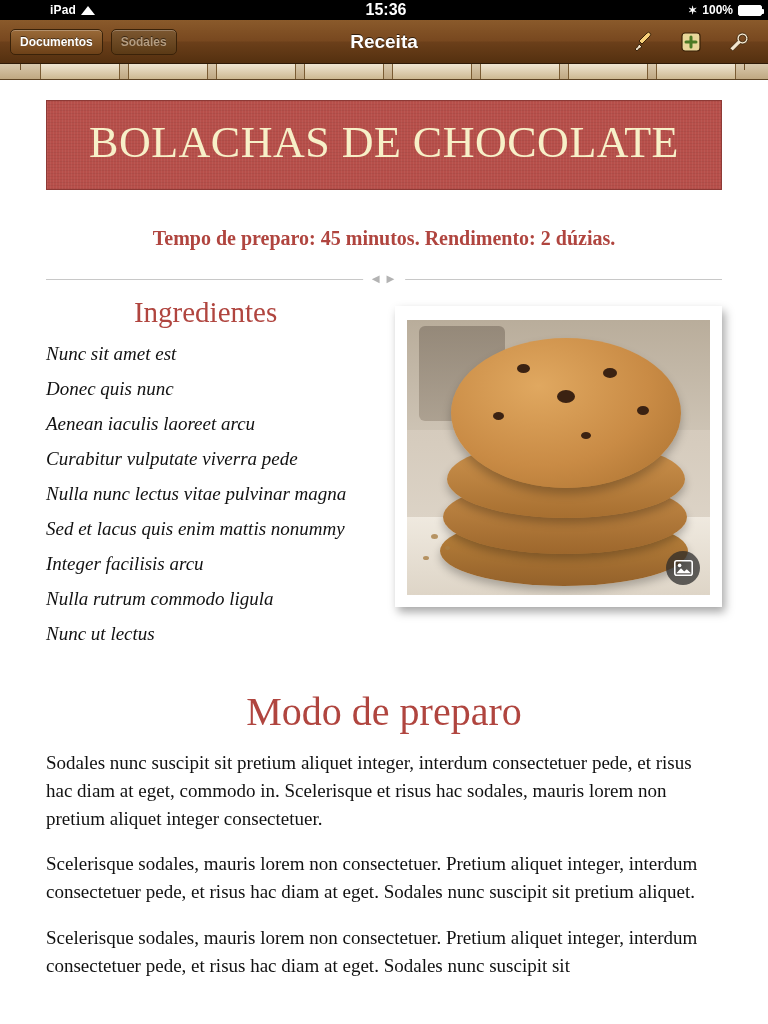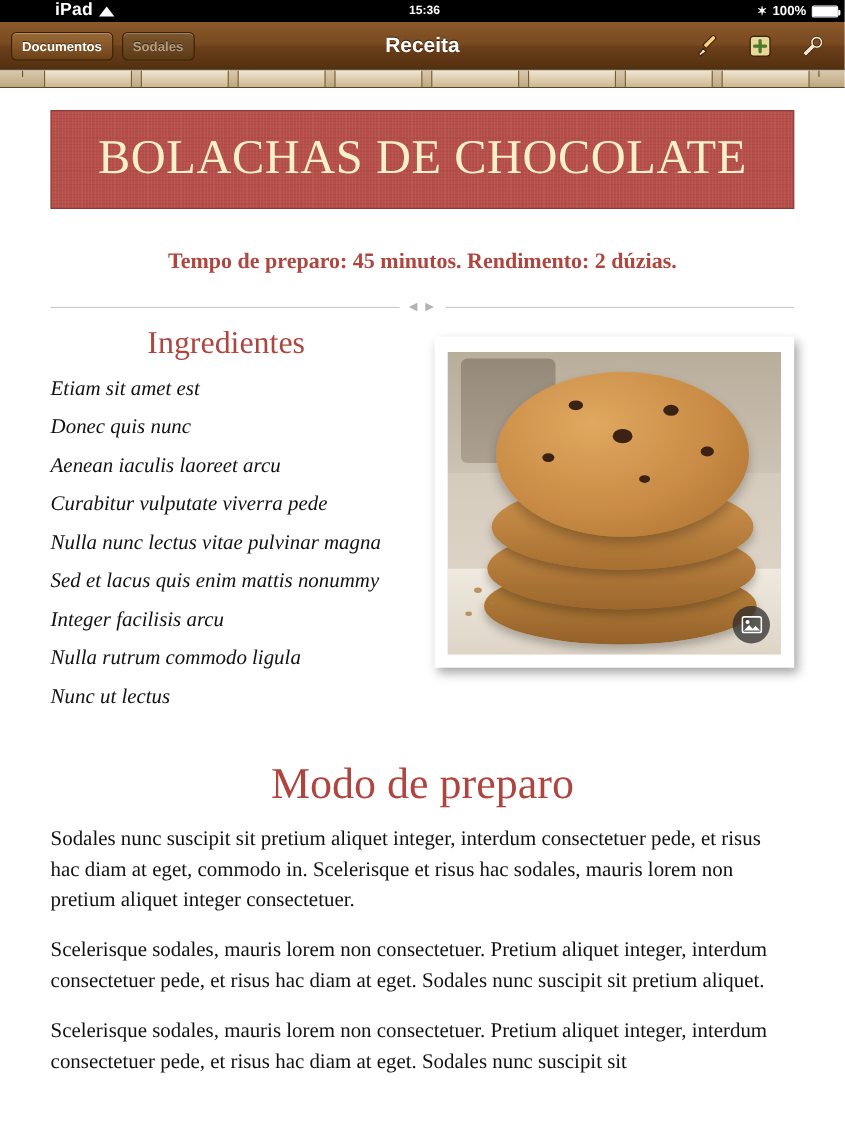--- a/index.html
+++ b/index.html
@@ -16,33 +16,33 @@
     background: #000;
     color: #fff;
     display: flex;
     align-items: center;
     font-size: 12px;
     font-weight: bold;
     padding: 0 6px;
     position: relative;
   }
   .sb-left { display: flex; align-items: center; gap: 5px; }
-  .sb-carrier { font-size: 16px; letter-spacing: 0.2px; padding-left: 44px; }
+  .sb-carrier { font-size: 12px; letter-spacing: 0.2px; padding-left: 44px; }
   .wifi { width: 14px; height: 11px; position: relative; display:inline-block;}
   .wifi::before{
     content:"";
     position:absolute; left:0; top:1px;
     width:0;height:0;
     border-left:7px solid transparent;
     border-right:7px solid transparent;
     border-bottom:9px solid #fff;
   }
   .sb-center {
     position: absolute; left: 4px; right: 0; text-align: center;
-    font-size: 11px; font-weight: bold;
+    font-size: 16px; font-weight: bold;
   }
   .sb-right {
     margin-left: auto; display: flex; align-items: center; gap: 5px;
     font-size: 12px; font-weight: bold;
   }
   .bt { font-size: 11px; }
   .batt {
     width: 24px; height: 11px; border: 1px solid #fff; border-radius: 2px;
     position: relative; display: inline-block;
   }
@@ -280,21 +280,21 @@
 
   <div class="divider">
     <div class="line"></div>
     <div class="orn">◄►</div>
   </div>
 
   <div class="content">
     <div class="col-left">
       <h2 class="section">Ingredientes</h2>
       <ul class="ingredients">
-        <li>Etiam sit amet est</li>
+        <li>Nunc sit amet est</li>
         <li>Donec quis nunc</li>
         <li>Aenean iaculis laoreet arcu</li>
         <li>Curabitur vulputate viverra pede</li>
         <li>Nulla nunc lectus vitae pulvinar magna</li>
         <li>Sed et lacus quis enim mattis nonummy</li>
         <li>Integer facilisis arcu</li>
         <li>Nulla rutrum commodo ligula</li>
         <li>Nunc ut lectus</li>
       </ul>
     </div>

